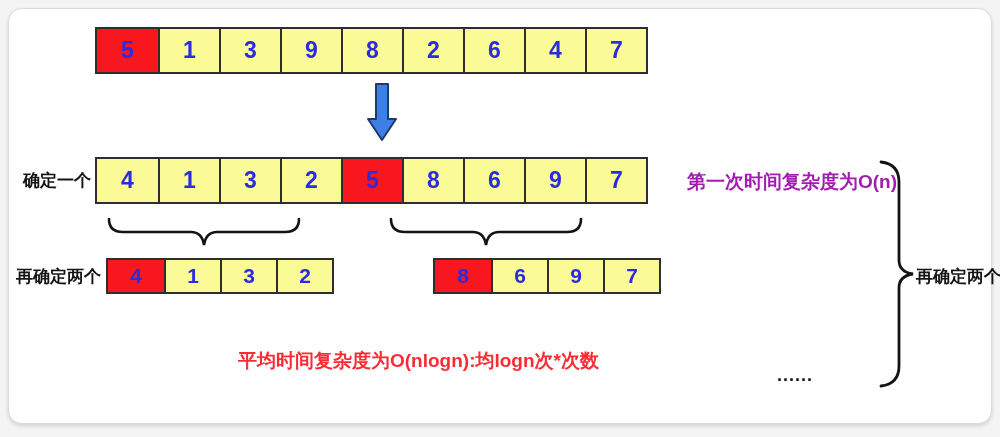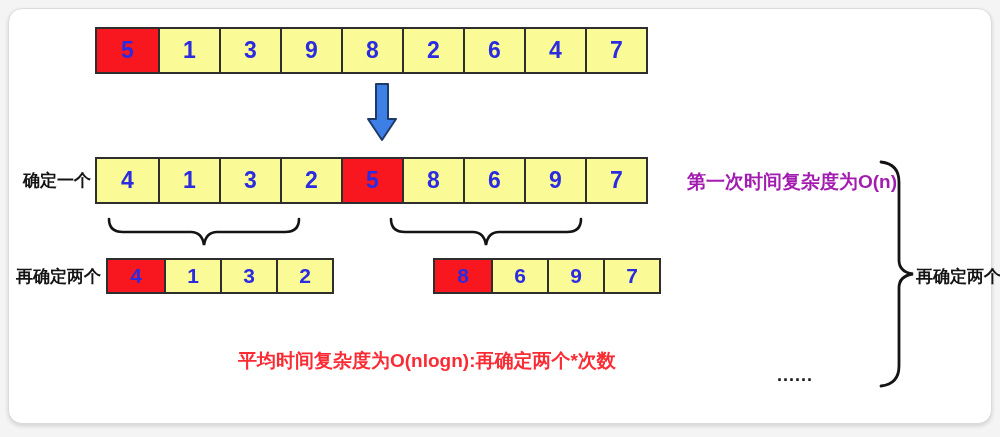--- a/index.html
+++ b/index.html
@@ -135,21 +135,21 @@
         <div class="cell">3</div>
         <div class="cell">2</div>
       </div>
     <div class="array small" style="left:424px; top:249px;">
         <div class="cell pivot">8</div>
         <div class="cell">6</div>
         <div class="cell">9</div>
         <div class="cell">7</div>
       </div>
 
-    <div class="annotation average" style="left:229px; top:339px;">平均时间复杂度为O(nlogn):再确定两个*次数</div>
+    <div class="annotation average" style="left:229px; top:339px;">平均时间复杂度为O(nlogn):均logn次*次数</div>
 
     <div class="ellipsis" style="left:768px; top:356px;">......</div>
 
     <svg style="left:866px; top:151px;" width="42" height="228" viewBox="0 0 42 228">
       <path d="M 6 2 Q 24 4 24 22 L 24 100 Q 24 112 38 114 Q 24 116 24 128 L 24 206 Q 24 224 6 226" fill="none" stroke="#141414" stroke-width="2.8" stroke-linecap="round"></path>
     </svg>
     <div class="bracelabel" style="left:907px; top:256px;">再确定两个</div>
 
   </div>
 </div>

